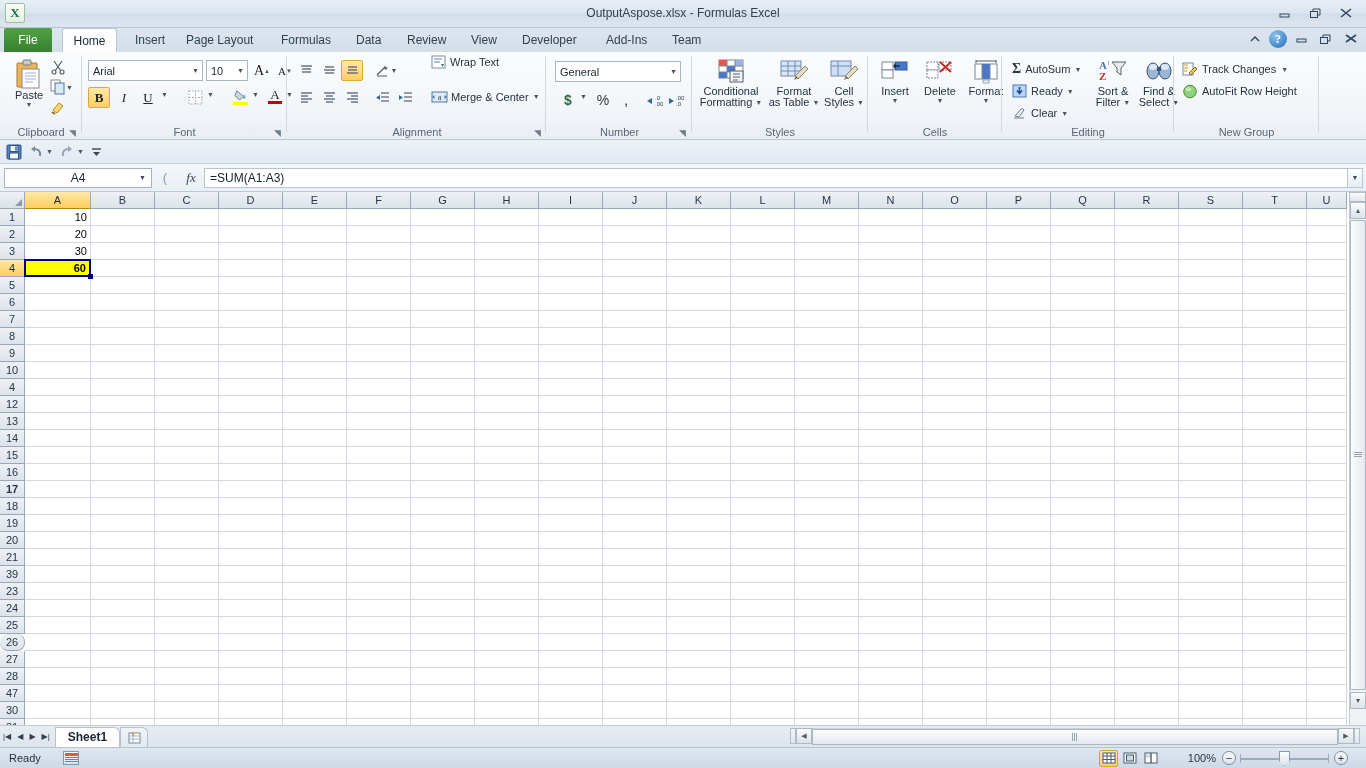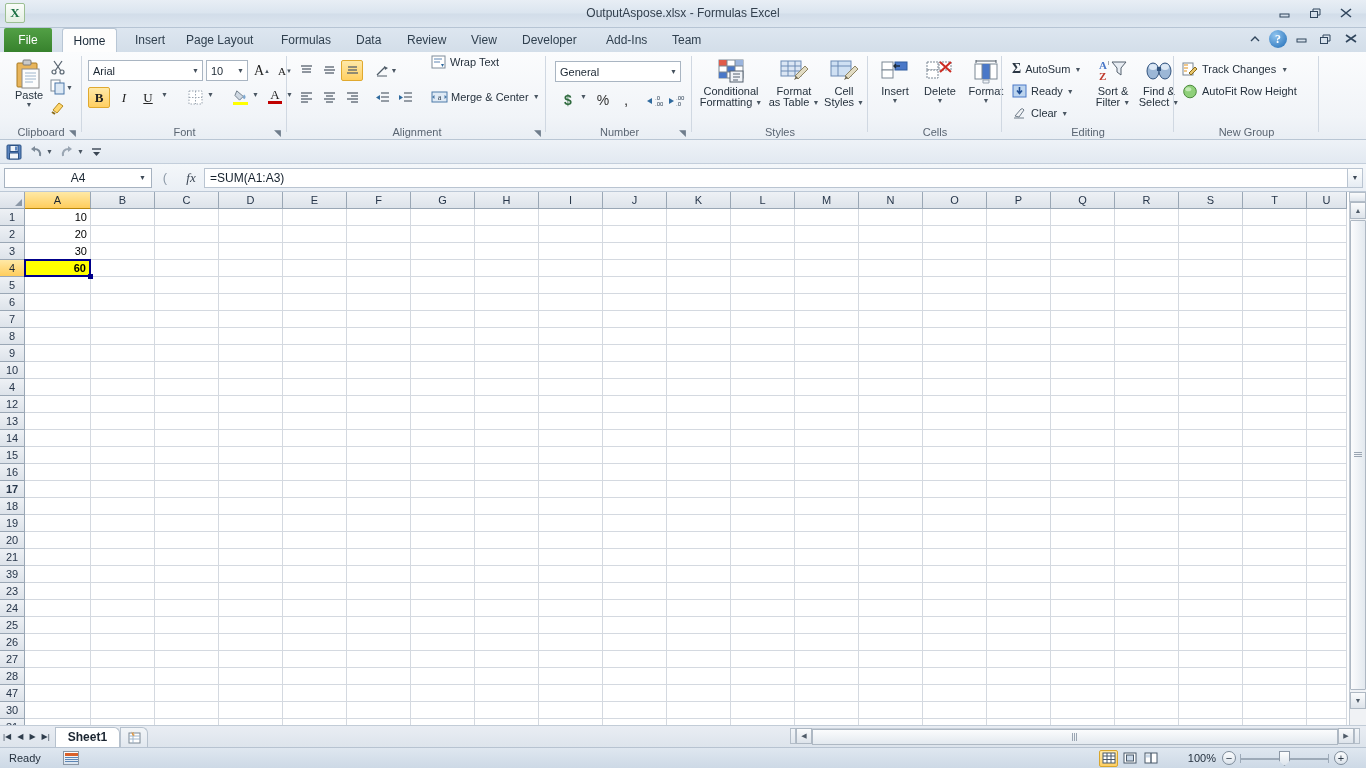--- a/index.html
+++ b/index.html
@@ -911,21 +911,21 @@
         <div class="rowhead" style="top: 272px;">16</div>
         <div class="rowhead" style="top: 289px; font-weight: bold;">17</div>
         <div class="rowhead" style="top: 306px;">18</div>
         <div class="rowhead" style="top: 323px;">19</div>
         <div class="rowhead" style="top: 340px;">20</div>
         <div class="rowhead" style="top: 357px;">21</div>
         <div class="rowhead" style="top: 374px;">39</div>
         <div class="rowhead" style="top: 391px;">23</div>
         <div class="rowhead" style="top: 408px;">24</div>
         <div class="rowhead" style="top: 425px;">25</div>
-        <div class="rowhead" style="top: 442px;">26</div>
+        <div class="rowhead" style="top: 442px; border-radius: 8px;">26</div>
         <div class="rowhead" style="top: 459px;">27</div>
         <div class="rowhead" style="top: 476px;">28</div>
         <div class="rowhead" style="top: 493px;">47</div>
         <div class="rowhead" style="top: 510px;">30</div>
         <div class="rowhead" style="top: 527px;">31</div>
       </div>
     <div id="cells">
         <div class="cell" style="left: 25px; width: 66px; top: 17px;">10</div>
         <div class="cell" style="left: 91px; width: 64px; top: 17px;"></div>
         <div class="cell" style="left: 155px; width: 64px; top: 17px;"></div>

